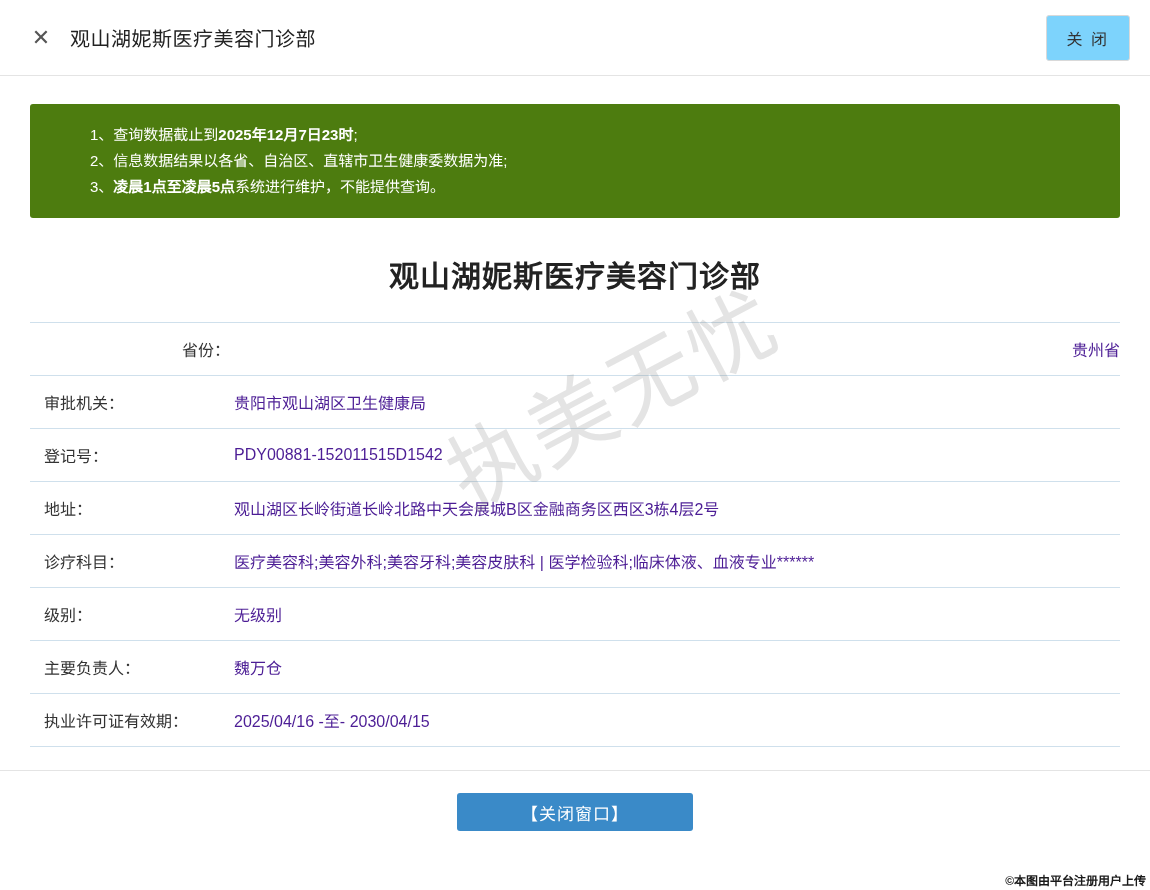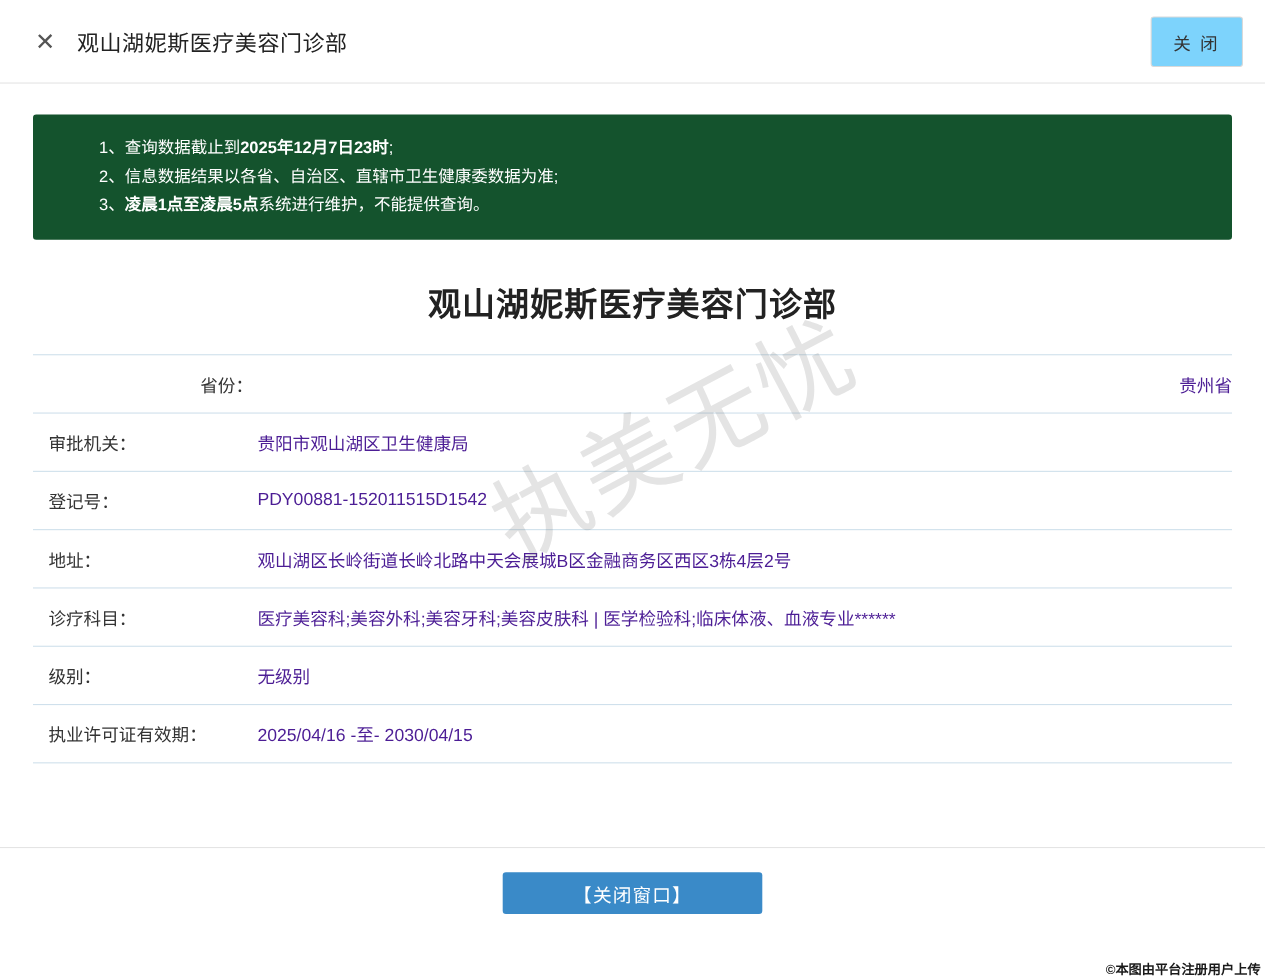--- a/index.html
+++ b/index.html
@@ -55,21 +55,21 @@
   }
 
   
   .content {
     padding: 28px 30px 0 30px;
     position: relative;
   }
 
   
   .notice {
-    background: #14532d;
+    background: #4d7c0f;
     color: #ffffff;
     border-radius: 3px;
     padding: 18px 24px 18px 60px;
     font-size: 15px;
     line-height: 26px;
   }
   .notice-line { white-space: nowrap; }
   .notice-line b { font-weight: bold; }
 
   
@@ -205,20 +205,24 @@
       </tr>
       <tr>
         <td class="label">诊疗科目：</td>
         <td class="value">医疗美容科;美容外科;美容牙科;美容皮肤科 | 医学检验科;临床体液、血液专业******</td>
       </tr>
       <tr>
         <td class="label">级别：</td>
         <td class="value">无级别</td>
       </tr>
       <tr>
+        <td class="label">主要负责人：</td>
+        <td class="value">魏万仓</td>
+      </tr>
+      <tr>
         <td class="label">执业许可证有效期：</td>
         <td class="value">2025/04/16 -至- 2030/04/15</td>
       </tr>
     </tbody>
   </table>
 </div>
 
 <div class="watermark">执美无忧</div>
 
 <div class="footer">

